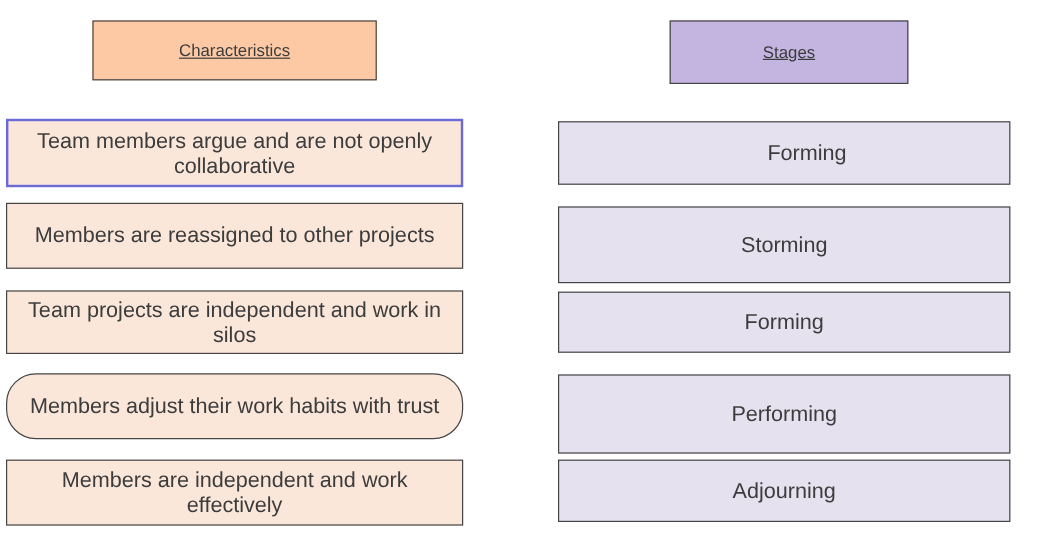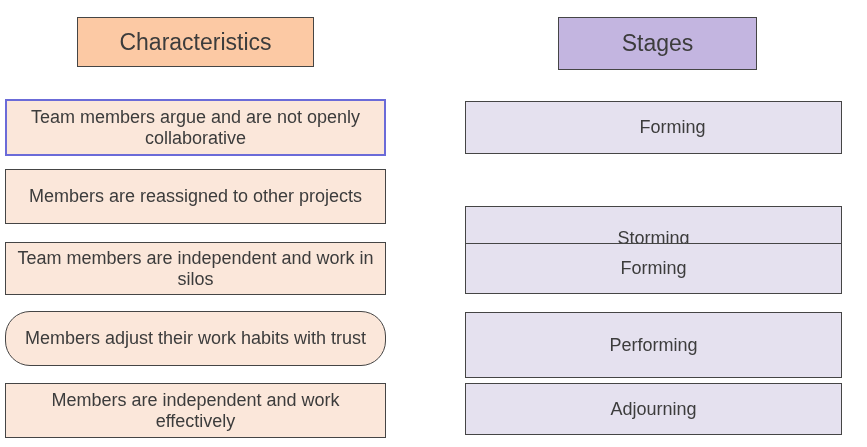--- a/index.html
+++ b/index.html
@@ -20,21 +20,21 @@
     color:var(--text);
   }
   .box{
     position:absolute;
     box-sizing:border-box;
     display:flex;align-items:center;justify-content:center;
     text-align:center;
     font-size:18px;line-height:21px;
     border:1.5px solid var(--box-border);
   }
-  .col-header{font-size:23px;}
+  .col-header{font-size:14px;text-decoration:underline;}
   .char-header{
     left:77px;top:17px;width:237px;height:50px;
     background:var(--char-header-fill);
   }
   .stage-header{
     left:558px;top:17px;width:199px;height:53px;
     background:var(--stage-header-fill);
   }
   .char-card{
     left:5px;width:381px;
@@ -60,27 +60,27 @@
 </div>
 
 <div class="box col-header stage-header">
   <span>Stages</span>
 </div>
 
 <div class="box char-card selected" style="top:99px;height:57px;">Team members argue and are not openly collaborative</div>
 
 <div class="box char-card" style="top:169px;height:55px;">Members are reassigned to other projects</div>
 
-<div class="box char-card" style="top:242px;height:53px;">Team members are independent and work in silos</div>
+<div class="box char-card" style="top:242px;height:53px;">Team projects are independent and work in silos</div>
 
 <div class="box char-card" style="top:311px;height:55px;border-radius:25px;">Members adjust their work habits with trust</div>
 
 <div class="box char-card" style="top:383px;height:55px;">Members are independent and work effectively</div>
 
 <div class="box stage-card" style="top:101px;height:53px;padding-left:44px;">Forming</div>
 
-<div class="box stage-card" style="top:172px;height:64px;margin-top:34px;">Storming</div>
+<div class="box stage-card" style="top:172px;height:64px;">Storming</div>
 
 <div class="box stage-card" style="top:243px;height:51px;">Forming</div>
 
 <div class="box stage-card" style="top:312px;height:66px;">Performing</div>
 
 <div class="box stage-card" style="top:383px;height:52px;">Adjourning</div>
 
 </body></html>

